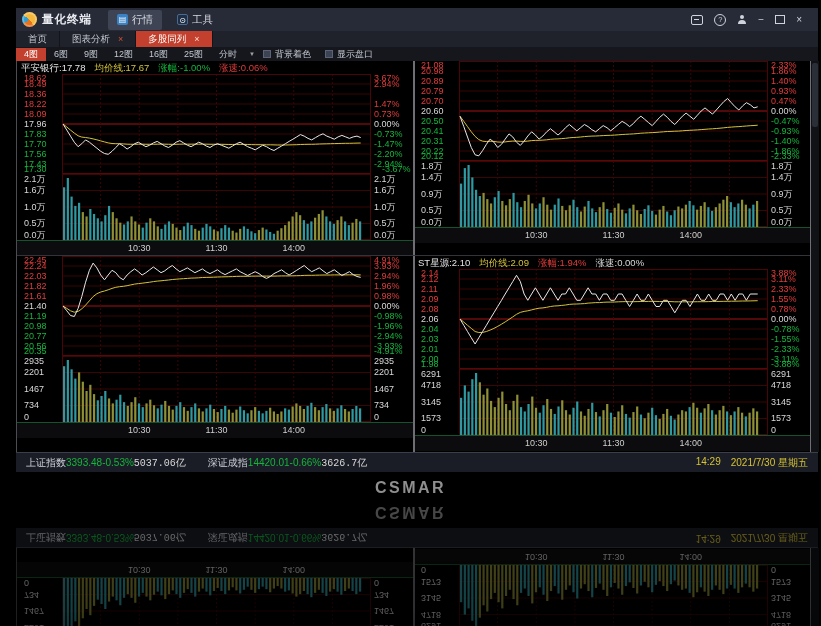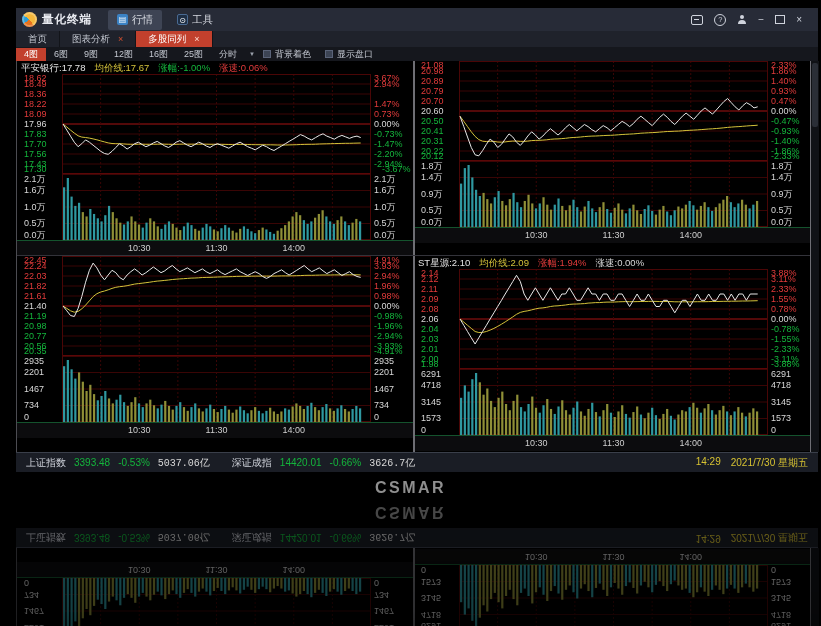--- a/index.html
+++ b/index.html
@@ -62,21 +62,21 @@
   .plot-wrap svg{position:absolute;left:45px;top:0;}
   .ylab{position:absolute;font-size:9px;line-height:9px;white-space:nowrap;}
   .ylab.left{left:7px;}
   .ylab.right{left:357px;}
   .xaxis{position:relative;height:15px;background:#0c0c0e;border-top:1px solid #14532d;}
   .xlab{position:absolute;top:2px;font-size:9px;color:#cfcfcf;width:28px;text-align:center;}
 
   
   .statusbar{position:absolute;left:0;top:444px;width:100%;height:20px;background:#1a1d25;border-top:1px solid #3a3f4a;
     display:flex;align-items:center;font-size:10px;box-sizing:border-box;padding:0 10px;}
-  .idx-group{display:flex;align-items:center;gap:8px;margin-right:22px;}
+  .idx-group{display:flex;align-items:center;gap:0;margin-right:22px;}
   .idx-name{color:#cfd2da;}
   .idx-val,.idx-chg{color:#14b53c;}
   .idx-amt{color:#d8d8d8;font-family:Liberation Mono, monospace;}
   .clock{margin-left:auto;color:#d8c332;display:flex;gap:10px;}
 
   
   .csmar{position:absolute;left:0;top:471px;width:100%;text-align:center;color:#8f8f8f;
     font-size:16px;font-weight:bold;letter-spacing:2.5px;font-family:"Liberation Sans","DejaVu Sans",sans-serif;}
 </style>
 </head>

